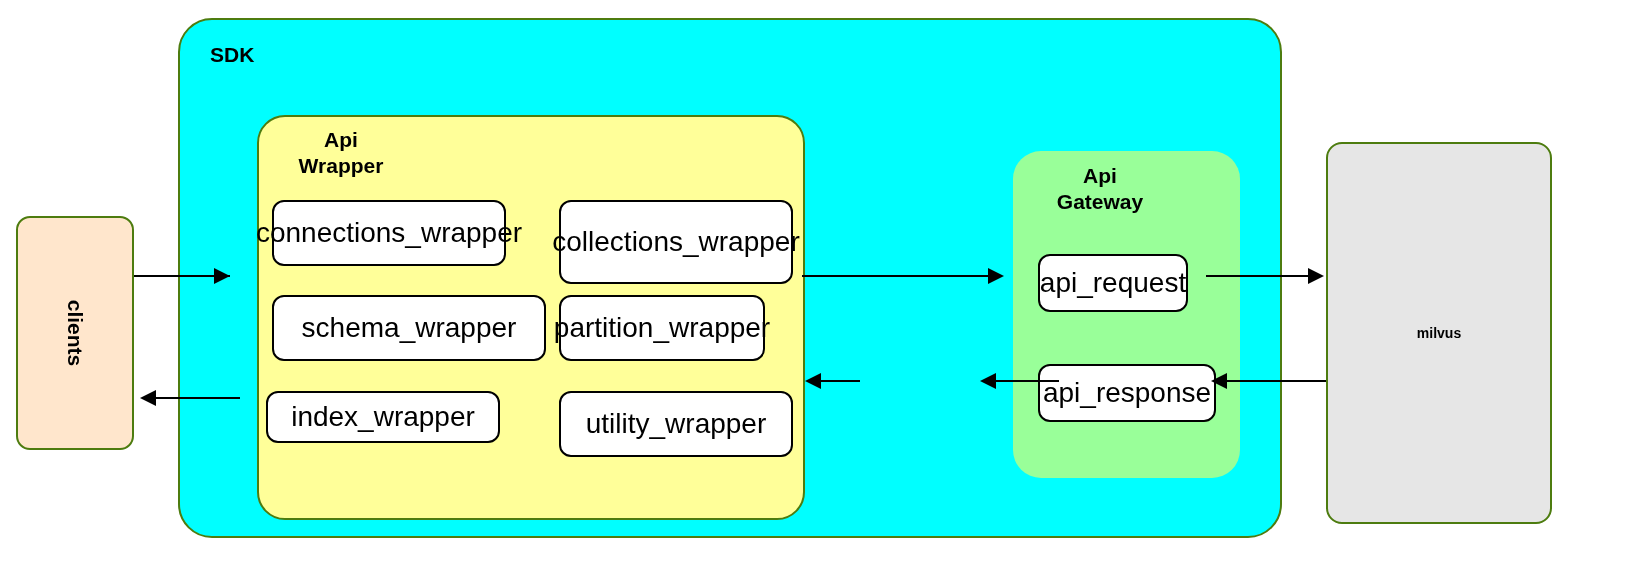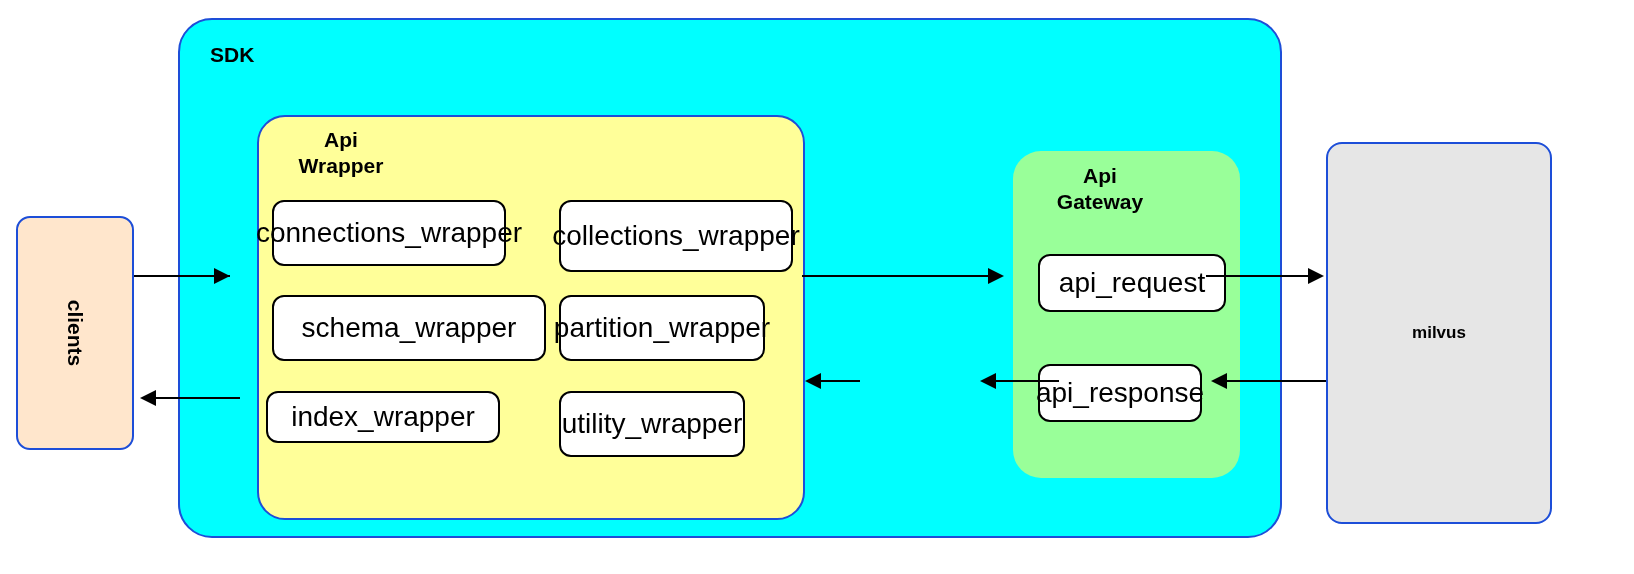--- a/index.html
+++ b/index.html
@@ -13,21 +13,21 @@
   #diagram {
     position: relative;
     width: 1634px;
     height: 574px;
     background: #ffffff;
     overflow: hidden;
   }
   .box {
     position: absolute;
     box-sizing: border-box;
-    border: 2px solid #1d4ed8;
+    border: 2px solid #4d7c0f;
     display: flex;
     align-items: center;
     justify-content: center;
     text-align: center;
   }
 
   
   #sdk-container {
     left: 178px;
     top: 18px;
@@ -86,29 +86,29 @@
   .leaf {
     background: #ffffff;
     border-radius: 12px;
     font-size: 28px;
     color: #000000;
     border: 2px solid #000000;
   }
 
   
   #connections-wrapper { left: 13px;  top: 83px;  width: 234px; height: 66px; }
-  #collections-wrapper { left: 300px; top: 83px;  width: 234px; height: 72px; }
+  #collections-wrapper { left: 300px; top: 83px;  width: 234px; height: 84px; }
   #schema-wrapper      { left: 13px;  top: 178px; width: 274px; height: 66px; }
   #partition-wrapper   { left: 300px; top: 178px; width: 206px; height: 66px; }
   #index-wrapper       { left: 7px;  top: 274px; width: 234px; height: 52px; text-align: right; }
-  #utility-wrapper     { left: 300px; top: 274px; width: 186px; height: 66px; }
-
-  
-  #api-request  { left: 25px; top: 103px; width: 188px; height: 58px; }
-  #api-response { left: 25px; top: 213px; width: 164px; height: 58px; }
+  #utility-wrapper     { left: 300px; top: 274px; width: 234px; height: 66px; }
+
+  
+  #api-request  { left: 25px; top: 103px; width: 150px; height: 58px; }
+  #api-response { left: 25px; top: 213px; width: 178px; height: 58px; }
 
   
   #checker-box {
     left: 859px;
     top: 352px;
     width: 118px;
     height: 58px;
     background: #ffffff;
     border-radius: 12px;
     font-size: 21px;
@@ -133,21 +133,21 @@
   #milvus-box {
     left: 1326px;
     top: 142px;
     width: 226px;
     height: 382px;
     background: #e6e6e6;
     border-radius: 16px;
   }
   #milvus-label {
     font-weight: bold;
-    font-size: 17px;
+    font-size: 14px;
     color: #000000;
   }
 
   
   .conn {
     position: absolute;
     height: 2px;
     background: #000000;
   }
   .arrowhead {

